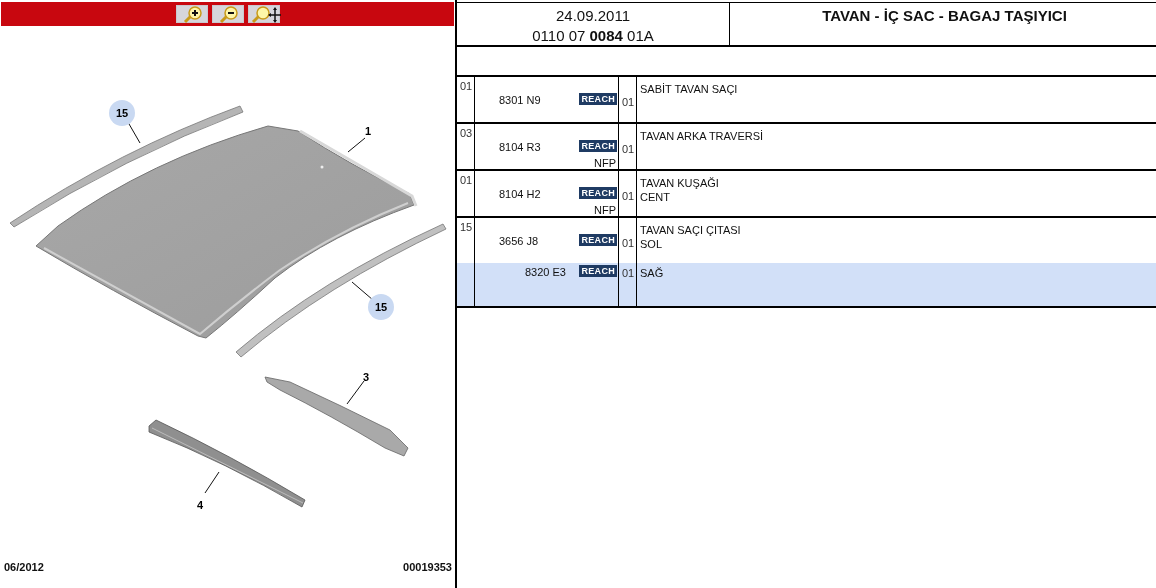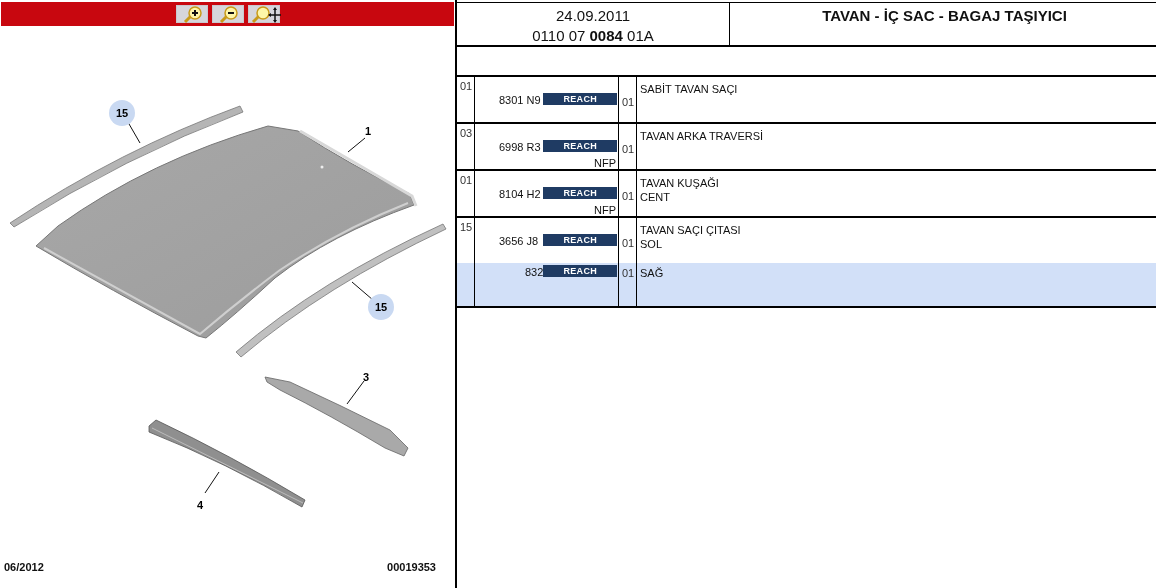--- a/index.html
+++ b/index.html
@@ -20,21 +20,21 @@
   #hdr-left { position: absolute; left: 0; top: 0; width: 273px; height: 100%; border-right: 1px solid #000; padding: 3px 0 0 0; font-size: 15px; line-height: 20px; text-align: center; }
   #hdr-title { position: absolute; left: 274px; top: 4px; width: 427px; text-align: center; font-size: 15px; font-weight: bold; font-family: "Liberation Sans", sans-serif; }
   #blank-row { position: absolute; left: 0; top: 47px; width: 701px; height: 30px; border-bottom: 2px solid #000; }
 
   #parts { position: absolute; left: 0; top: 77px; width: 701px; }
   .row { position: relative; width: 701px; border-bottom: 2px solid #000; font-size: 11px; }
   .row.hl { background: #d2e0f8; }
   .c-num { position: absolute; left: 0; top: 0; width: 18px; height: 100%; border-right: 1px solid #000; padding: 3px 0 0 3px; color: #333; }
   .c-ref { position: absolute; left: 18px; top: 0; width: 144px; height: 100%; border-right: 1px solid #000; }
   .c-ref .ref { position: absolute; left: 0; top: 17px; margin-left: 24px; }
-  .c-ref .reach { position: absolute; right: 1px; top: 16px; background: #1f3b63; color: #fff; font-size: 9px; font-weight: bold; padding: 1px 20px; letter-spacing: 0.3px; }
+  .c-ref .reach { position: absolute; right: 1px; top: 16px; background: #1f3b63; color: #fff; font-size: 9px; font-weight: bold; padding: 1px 2px; letter-spacing: 0.3px; }
   .c-ref .nfp { position: absolute; right: 2px; top: 33px; }
   .c-qty { position: absolute; left: 162px; top: 0; width: 18px; height: 100%; border-right: 1px solid #000; padding: 19px 0 0 3px; color: #333; }
   .c-desc { position: absolute; left: 181px; top: 0; right: 0; height: 100%; padding: 5px 0 0 2px; line-height: 14px; }
 </style>
 </head>
 <body>
 
 <div id="left">
   <div id="toolbar">
     <div class="tbtn" style="left:175px;">
@@ -108,21 +108,21 @@
     </g>
     <g>
       <text x="366" y="381" text-anchor="middle" font-size="11" font-weight="bold" font-family="Liberation Sans, sans-serif">3</text>
     </g>
     <g>
       <text x="200" y="509" text-anchor="middle" font-size="11" font-weight="bold" font-family="Liberation Sans, sans-serif">4</text>
     </g>
   </svg>
 
   <div class="foot" style="left:4px;">06/2012</div>
-  <div class="foot" style="right:20px;">00019353</div>
+  <div class="foot" style="right:4px;">00019353</div>
 </div>
 
 <div id="right">
   <div id="hdr">
     <div id="hdr-left">
       <div>24.09.2011</div>
       <div><span>0110 07 </span><b>0084</b><span> 01A</span></div>
     </div>
     <div id="hdr-title">TAVAN - İÇ SAC - BAGAJ TAŞIYICI</div>
   </div>
@@ -139,21 +139,21 @@
       <div class="c-qty">01</div>
       <div class="c-desc">
         <div>SABİT TAVAN SAÇI</div>
         <div></div>
       </div>
     </div>
 
     <div class="row" style="height:47px;">
       <div class="c-num">03</div>
       <div class="c-ref">
-        <span class="ref">6998 R3</span>
+        <span class="ref">8104 R3</span>
         <span class="reach">REACH</span>
         <span class="nfp">NFP</span>
       </div>
       <div class="c-qty">01</div>
       <div class="c-desc">
         <div>TAVAN ARKA TRAVERSİ</div>
         <div></div>
       </div>
     </div>
 

